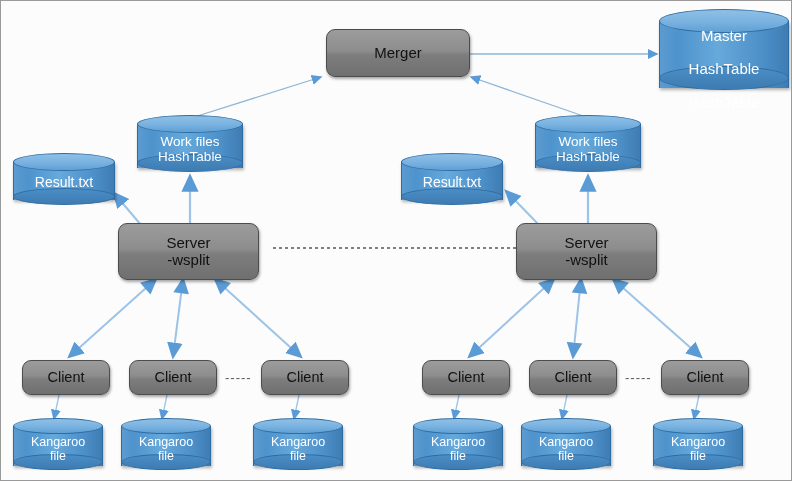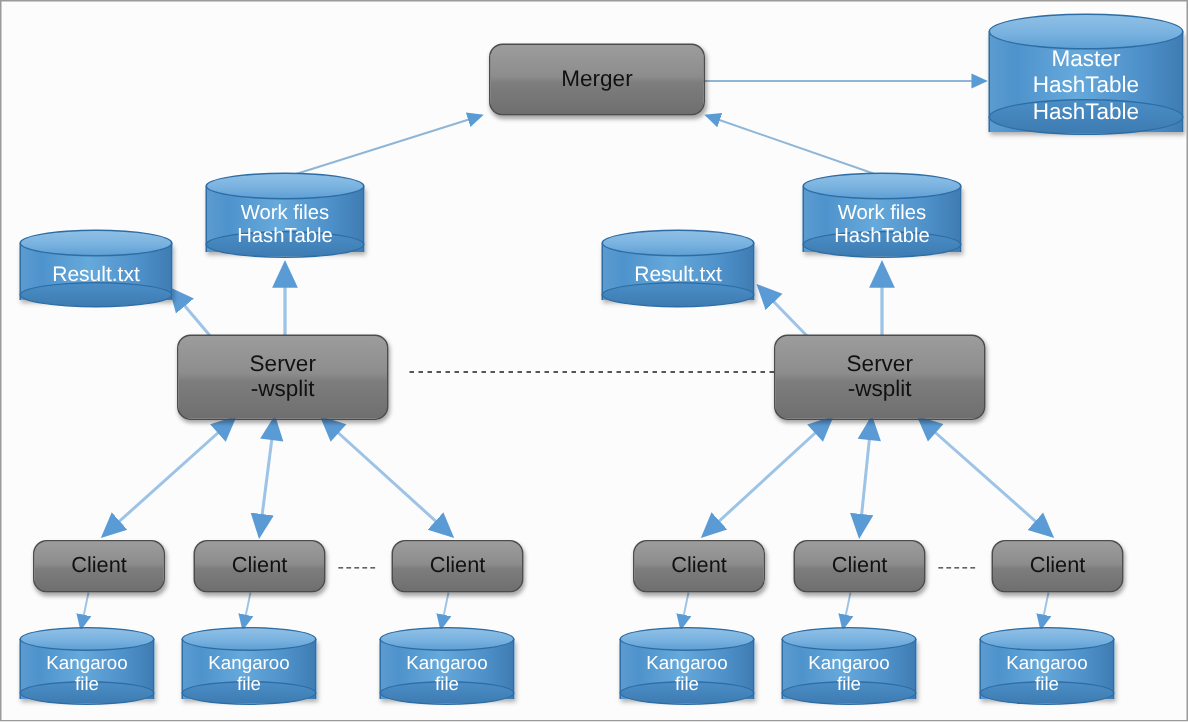--- a/index.html
+++ b/index.html
@@ -123,21 +123,21 @@
   </svg>
 
   <div class="node box" style="left:325px;top:28px;width:144px;height:48px;font-size:15px;">
     <span>Merger</span>
   </div>
 
   <div class="node cyl" style="left:658px;top:8px;width:130px;height:90px;">
     <div class="body" style="top:12px;height:67px;"></div>
     <div class="bottomcap" style="top:57px;height:24px;"></div>
     <div class="top" style="height:24px;"></div>
-    <div class="label" style="top:16px;height:64px;font-size:15px;">
+    <div class="label" style="top:28px;height:64px;font-size:15px;gap:16px;">
       <span>Master</span>
       <span>HashTable</span>
       <span>HashTable</span>
     </div>
   </div>
 
   <div class="node cyl" style="left:136px;top:114px;width:106px;height:62px;">
     <div class="body" style="top:9px;height:44px;"></div>
     <div class="bottomcap" style="top:39px;height:18px;"></div>
     <div class="top" style="height:18px;"></div>

